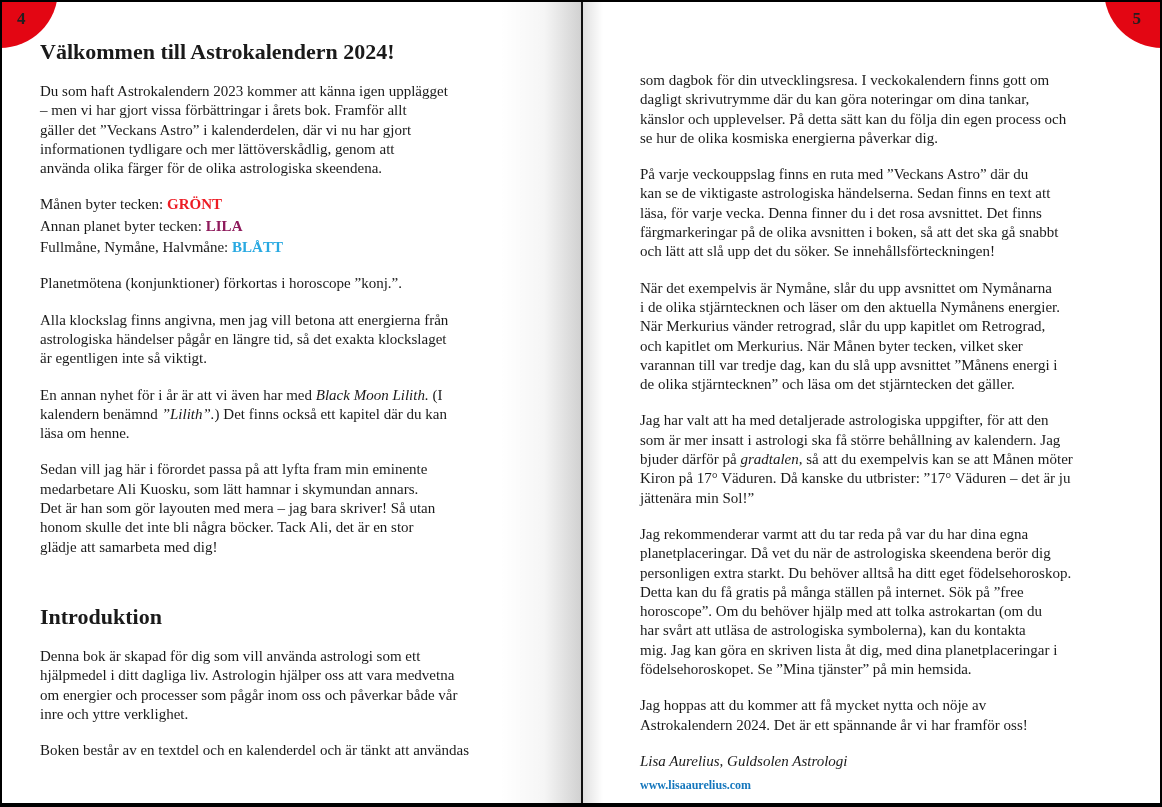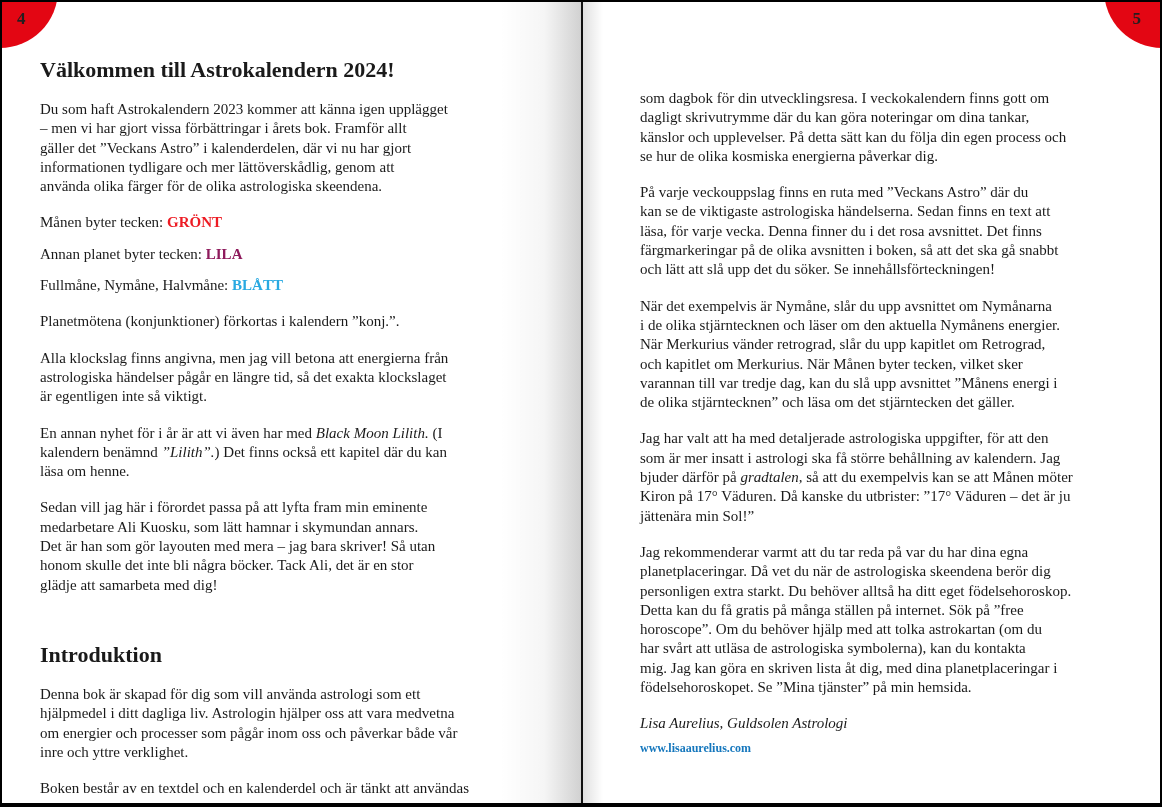--- a/index.html
+++ b/index.html
@@ -25,28 +25,28 @@
     background:linear-gradient(to right,rgba(0,0,0,0.12) 0%,rgba(0,0,0,0) 100%);}
   
   .corner{position:absolute;width:116px;height:116px;border-radius:50%;
     background:var(--corner-red,#e30613);z-index:3;}
   .corner.lft{left:-58px;top:-68px;}
   .corner.rgt{right:-58px;top:-68px;}
   .pagenum{position:absolute;z-index:4;font-weight:bold;font-size:17px;color:#231f20;}
   .pagenum.lft{left:17px;top:9px;}
   .pagenum.rgt{right:21px;top:9px;}
   
-  .page-col{position:absolute;top:56px;width:515px;z-index:5;font-size:15px;line-height:19.3px;}
+  .page-col{position:absolute;top:38px;width:515px;z-index:5;font-size:15px;line-height:19.3px;}
   .page-col.lft{left:40px;}
   .page-col.rgt{left:640px;width:505px;margin-top:33px;}
   .block{margin:17px 0 0 0;white-space:pre-line;}
   .block:first-child{margin-top:0;}
   .title,.heading{font-size:22px;font-weight:bold;line-height:27px;white-space:normal;}
   .heading{margin-top:46px;font-family:Liberation Serif, serif;}
-  .legend-line + .legend-line{margin-top:12px;}
+  .legend-line + .legend-line{margin-top:2px;}
   .signature{font-style:italic;}
   a.link{display:block;margin-top:5px;font-weight:bold;font-size:12px;
     color:var(--link-blue,#1577bd);text-decoration:none;white-space:normal;}
   .run-bold-red{color:var(--moon-red,#ed1c24);font-weight:bold;}
   .run-bold-purple{color:var(--planet-purple,#8e1a5c);font-weight:bold;}
   .run-bold-green{color:var(--direction-green,#5eb14b);font-weight:bold;}
   .run-bold-blue{color:var(--moonphase-blue,#29a9e1);font-weight:bold;}
   .run-italic{font-style:italic;}
 </style>
 </head>
@@ -65,21 +65,21 @@
   <div class="page-col lft">
       <p class="block title"><span>Välkommen till Astrokalendern 2024!</span></p>
       <p class="block para"><span>Du som haft Astrokalendern 2023 kommer att känna igen upplägget
 – men vi har gjort vissa förbättringar i årets bok. Framför allt
 gäller det ”Veckans Astro” i kalenderdelen, där vi nu har gjort
 informationen tydligare och mer lättöverskådlig, genom att
 använda olika färger för de olika astrologiska skeendena.</span></p>
       <p class="block legend-line"><span>Månen byter tecken: </span><span class="run-bold-red">GRÖNT</span></p>
       <p class="block legend-line"><span>Annan planet byter tecken: </span><span class="run-bold-purple">LILA</span></p>
       <p class="block legend-line"><span>Fullmåne, Nymåne, Halvmåne: </span><span class="run-bold-blue">BLÅTT</span></p>
-      <p class="block para"><span>Planetmötena (konjunktioner) förkortas i kalendern ”konj.”.</span></p>
+      <p class="block para"><span>Planetmötena (konjunktioner) förkortas i horoscope ”konj.”.</span></p>
       <p class="block para"><span>Alla klockslag finns angivna, men jag vill betona att energierna från
 astrologiska händelser pågår en längre tid, så det exakta klockslaget
 är egentligen inte så viktigt.</span></p>
       <p class="block para"><span>En annan nyhet för i år är att vi även har med </span><span class="run-italic">Black Moon Lilith.</span><span> (I
 kalendern benämnd </span><span class="run-italic">”Lilith”.</span><span>) Det finns också ett kapitel där du kan
 läsa om henne.</span></p>
       <p class="block para"><span>Sedan vill jag här i förordet passa på att lyfta fram min eminente
 medarbetare Ali Kuosku, som lätt hamnar i skymundan annars.
 Det är han som gör layouten med mera – jag bara skriver! Så utan
 honom skulle det inte bli några böcker. Tack Ali, det är en stor
@@ -113,20 +113,22 @@
 Kiron på 17° Väduren. Då kanske du utbrister: ”17° Väduren – det är ju
 jättenära min Sol!”</span></p>
       <p class="block para"><span>Jag rekommenderar varmt att du tar reda på var du har dina egna
 planetplaceringar. Då vet du när de astrologiska skeendena berör dig
 personligen extra starkt. Du behöver alltså ha ditt eget födelsehoroskop.
 Detta kan du få gratis på många ställen på internet. Sök på ”free
 horoscope”. Om du behöver hjälp med att tolka astrokartan (om du
 har svårt att utläsa de astrologiska symbolerna), kan du kontakta
 mig. Jag kan göra en skriven lista åt dig, med dina planetplaceringar i
 födelsehoroskopet. Se ”Mina tjänster” på min hemsida.</span></p>
+      <p class="block para"><span>Jag hoppas att du kommer att få mycket nytta och nöje av
+Astrokalendern 2024. Det är ett spännande år vi har framför oss!</span></p>
       <p class="block signature"><span>Lisa Aurelius, Guldsolen Astrologi</span></p>
       <a class="block link"><span>www.lisaaurelius.com</span></a>
     </div>
 
   <div class="frame top"></div>
   <div class="frame bottom"></div>
   <div class="frame left"></div>
   <div class="frame right"></div>
 </div>
 

